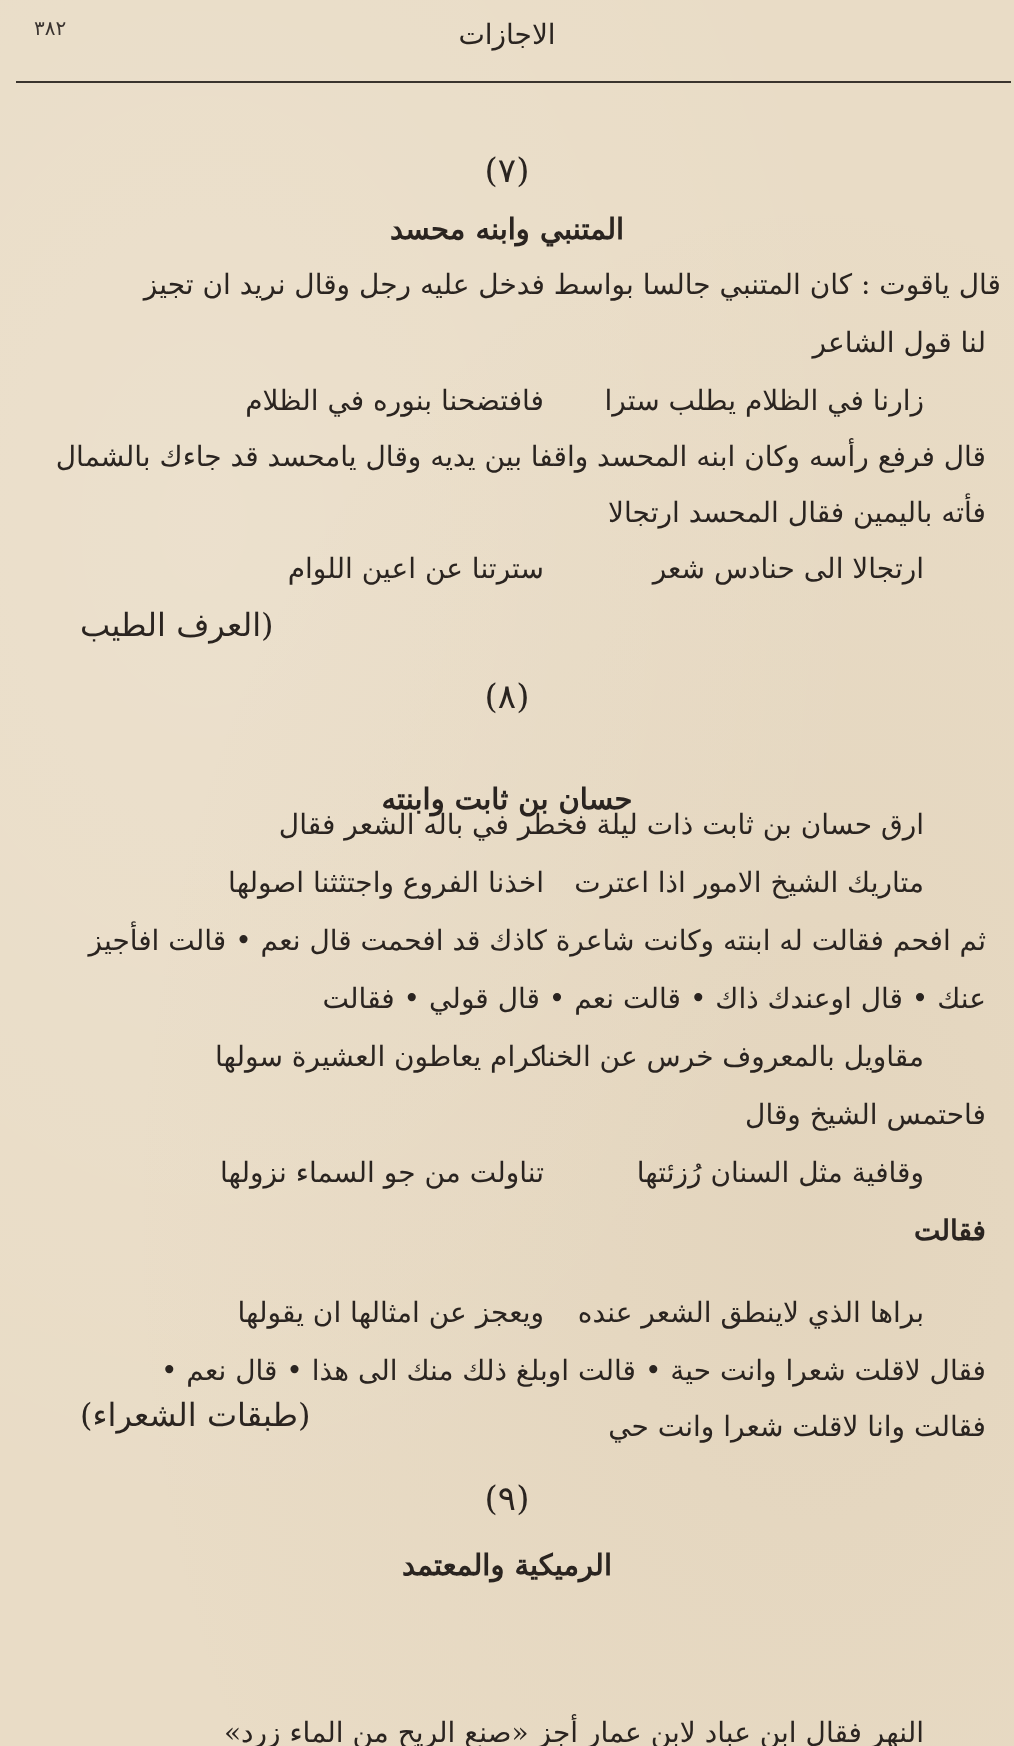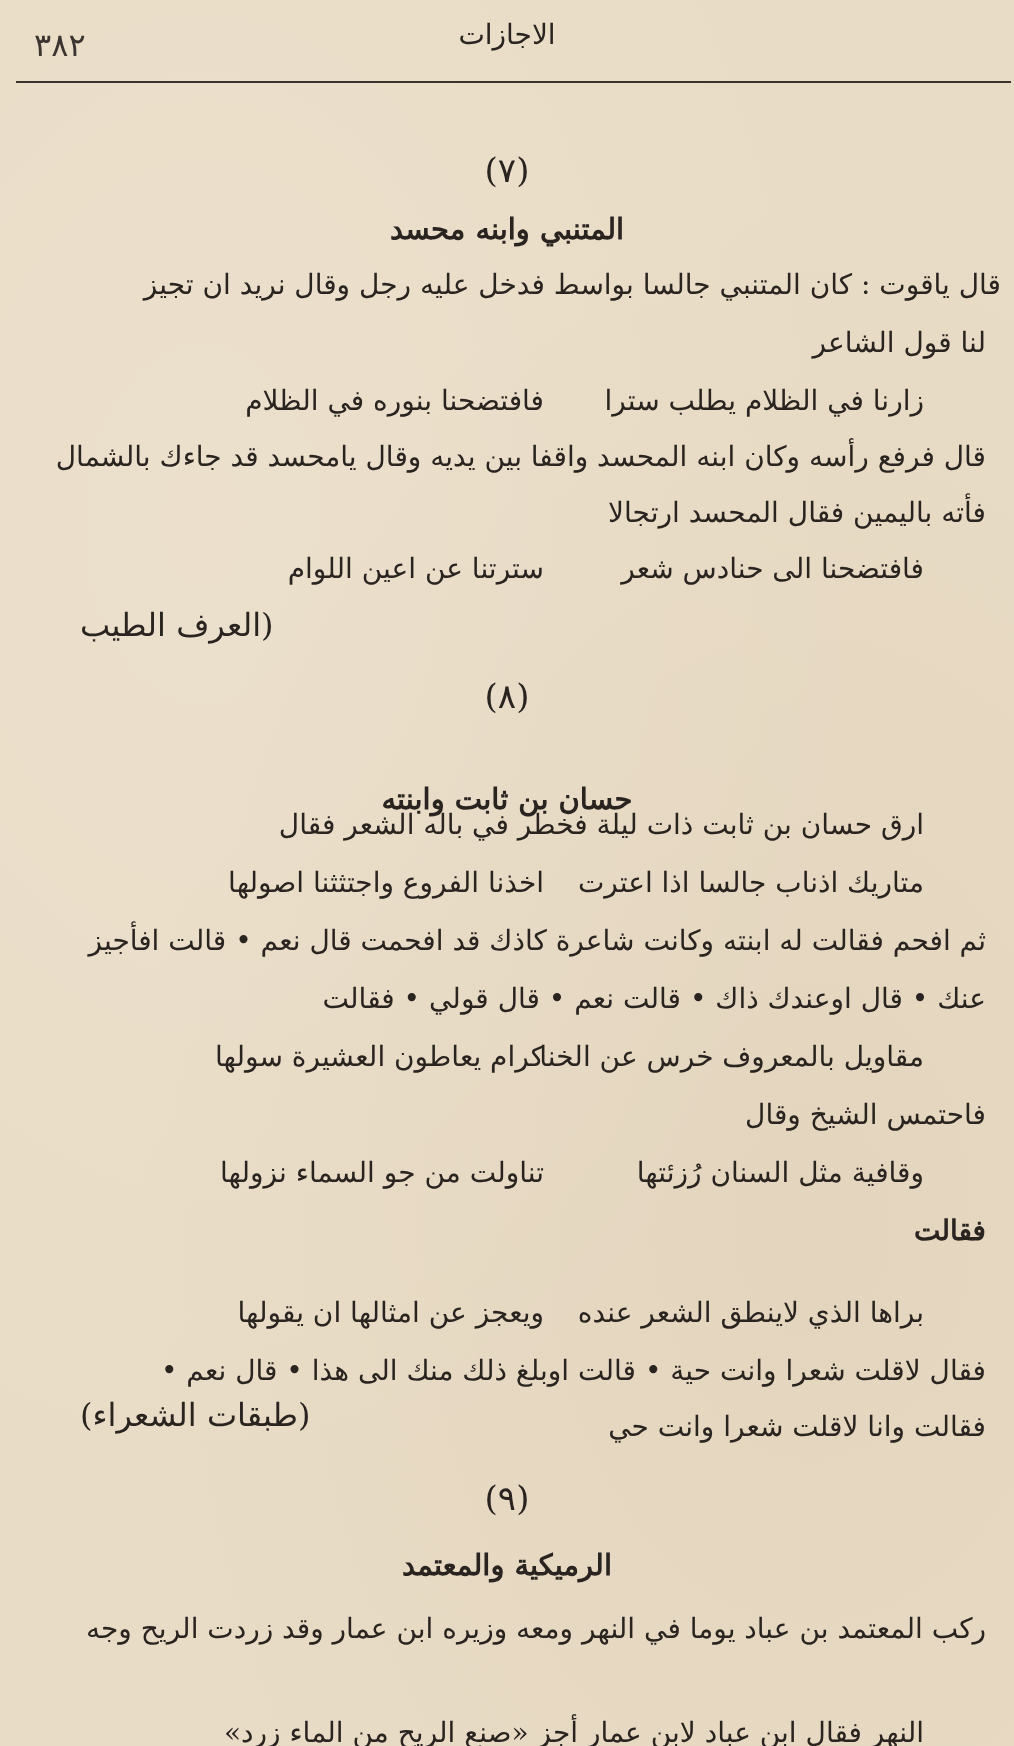--- a/index.html
+++ b/index.html
@@ -9,21 +9,21 @@
     background-image:
       radial-gradient(ellipse at 20% 30%, rgba(255,255,255,0.12), transparent 60%),
       radial-gradient(ellipse at 80% 70%, rgba(160,130,90,0.08), transparent 60%);
     font-family: "DejaVu Serif", "Liberation Serif", serif;
     color: #2a2420;
     position: relative;
   }
   .page { position: absolute; left: 0; top: 0; width: 1014px; height: 1746px; direction: rtl; }
   .abs { position: absolute; white-space: nowrap; }
   .header-title { top: 18px; left: 0; width: 1014px; text-align: center; font-size: 28px; }
-  .page-num { top: 26px; left: 34px; font-size: 32px; direction: ltr; color: #3b3430; }
+  .page-num { top: 16px; left: 34px; font-size: 20px; direction: ltr; color: #3b3430; }
   .rule { position: absolute; top: 81px; left: 16px; width: 995px; height: 2px; background: #3a342e; }
   .num { left: 0; width: 1014px; text-align: center; font-size: 34px; }
   .title { left: 0; width: 1014px; text-align: center; font-size: 29px; font-weight: bold; }
   .line { font-size: 28px; text-align: right; }
   .verse { font-size: 28px; display: flex; direction: rtl; }
   .verse .h1 { width: 380px; text-align: right; }
   .verse .h2 { text-align: right; }
   .src { font-size: 32px; }
 </style>
 </head>
@@ -39,30 +39,30 @@
   <div class="abs title" style="top:212px;">المتنبي وابنه محسد</div>
   <div class="abs line" style="top:268px; right:13px;">قال ياقوت : كان المتنبي جالسا بواسط فدخل عليه رجل وقال نريد ان تجيز</div>
   <div class="abs line" style="top:326px; right:28px;">لنا قول الشاعر</div>
   <div class="abs verse" style="top:384px; right:90px;">
     <span class="h1">زارنا في الظلام يطلب سترا</span>
     <span class="h2">فافتضحنا بنوره في الظلام</span>
   </div>
   <div class="abs line" style="top:440px; right:28px;">قال فرفع رأسه وكان ابنه المحسد واقفا بين يديه وقال يامحسد قد جاءك بالشمال</div>
   <div class="abs line" style="top:496px; right:28px;">فأته باليمين فقال المحسد ارتجالا</div>
   <div class="abs verse" style="top:552px; right:90px;">
-    <span class="h1">فافتضحنا الى حنادس شعر</span>
+    <span class="h1">ارتجالا الى حنادس شعر</span>
     <span class="h2">سترتنا عن اعين اللوام</span>
   </div>
   <div class="abs src" style="top:606px; left:80px;">(العرف الطيب</div>
 
   <div class="abs num" style="top:676px;">(٨)</div>
   <div class="abs title" style="top:750px;margin-top:32px;">حسان بن ثابت وابنته</div>
   <div class="abs line" style="top:808px; right:90px;">ارق حسان بن ثابت ذات ليلة فخطر في باله الشعر فقال</div>
   <div class="abs verse" style="top:866px; right:90px;">
-    <span class="h1">متاريك اذناب جالسا اذا اعترت</span>
+    <span class="h1">متاريك الشيخ الامور اذا اعترت</span>
     <span class="h2">اخذنا الفروع واجتثثنا اصولها</span>
   </div>
   <div class="abs line" style="top:924px; right:28px;">ثم افحم فقالت له ابنته وكانت شاعرة كاذك قد افحمت قال نعم • قالت افأجيز</div>
   <div class="abs line" style="top:982px; right:28px;">عنك • قال اوعندك ذاك • قالت نعم • قال قولي • فقالت</div>
   <div class="abs verse" style="top:1040px; right:90px;">
     <span class="h1">مقاويل بالمعروف خرس عن الخنا</span>
     <span class="h2">كرام يعاطون العشيرة سولها</span>
   </div>
   <div class="abs line" style="top:1098px; right:28px;">فاحتمس الشيخ وقال</div>
   <div class="abs verse" style="top:1156px; right:90px;">
@@ -73,16 +73,15 @@
   <div class="abs verse" style="top:1296px; right:90px;">
     <span class="h1">براها الذي لاينطق الشعر عنده</span>
     <span class="h2">ويعجز عن امثالها ان يقولها</span>
   </div>
   <div class="abs line" style="top:1354px; right:28px;">فقال لاقلت شعرا وانت حية • قالت اوبلغ ذلك منك الى هذا • قال نعم •</div>
   <div class="abs line" style="top:1410px; right:28px;">فقالت وانا لاقلت شعرا وانت حي</div>
   <div class="abs src" style="top:1396px; left:80px;">(طبقات الشعراء)</div>
 
   <div class="abs num" style="top:1478px;">(٩)</div>
   <div class="abs title" style="top:1548px;">الرميكية والمعتمد</div>
-  <div class="abs line" style="top:1612px; right:28px;">ركب المعتمد بن عباد يوما في النهر ومعه وزيره ابن عمار وقد زردت الريح وجه</div>
   <div class="abs line" style="top:1670px; right:90px;margin-top:46px;">النهر فقال ابن عباد لابن عمار أجز «صنع الريح من الماء زرد»</div>
 
 </div>
 
 </body></html>

